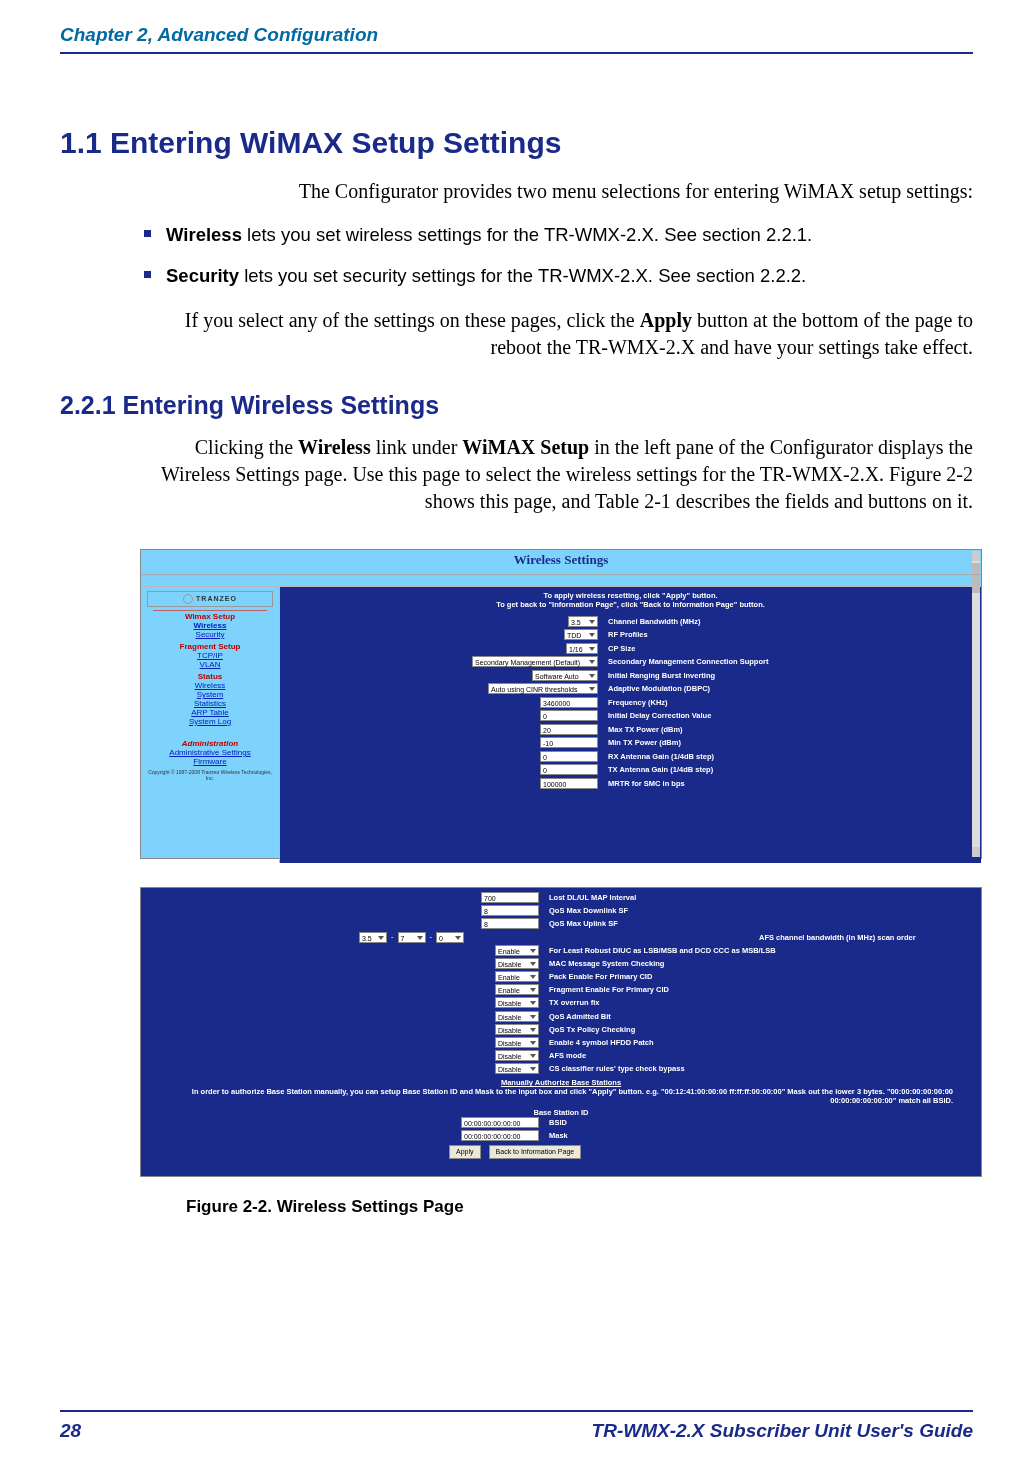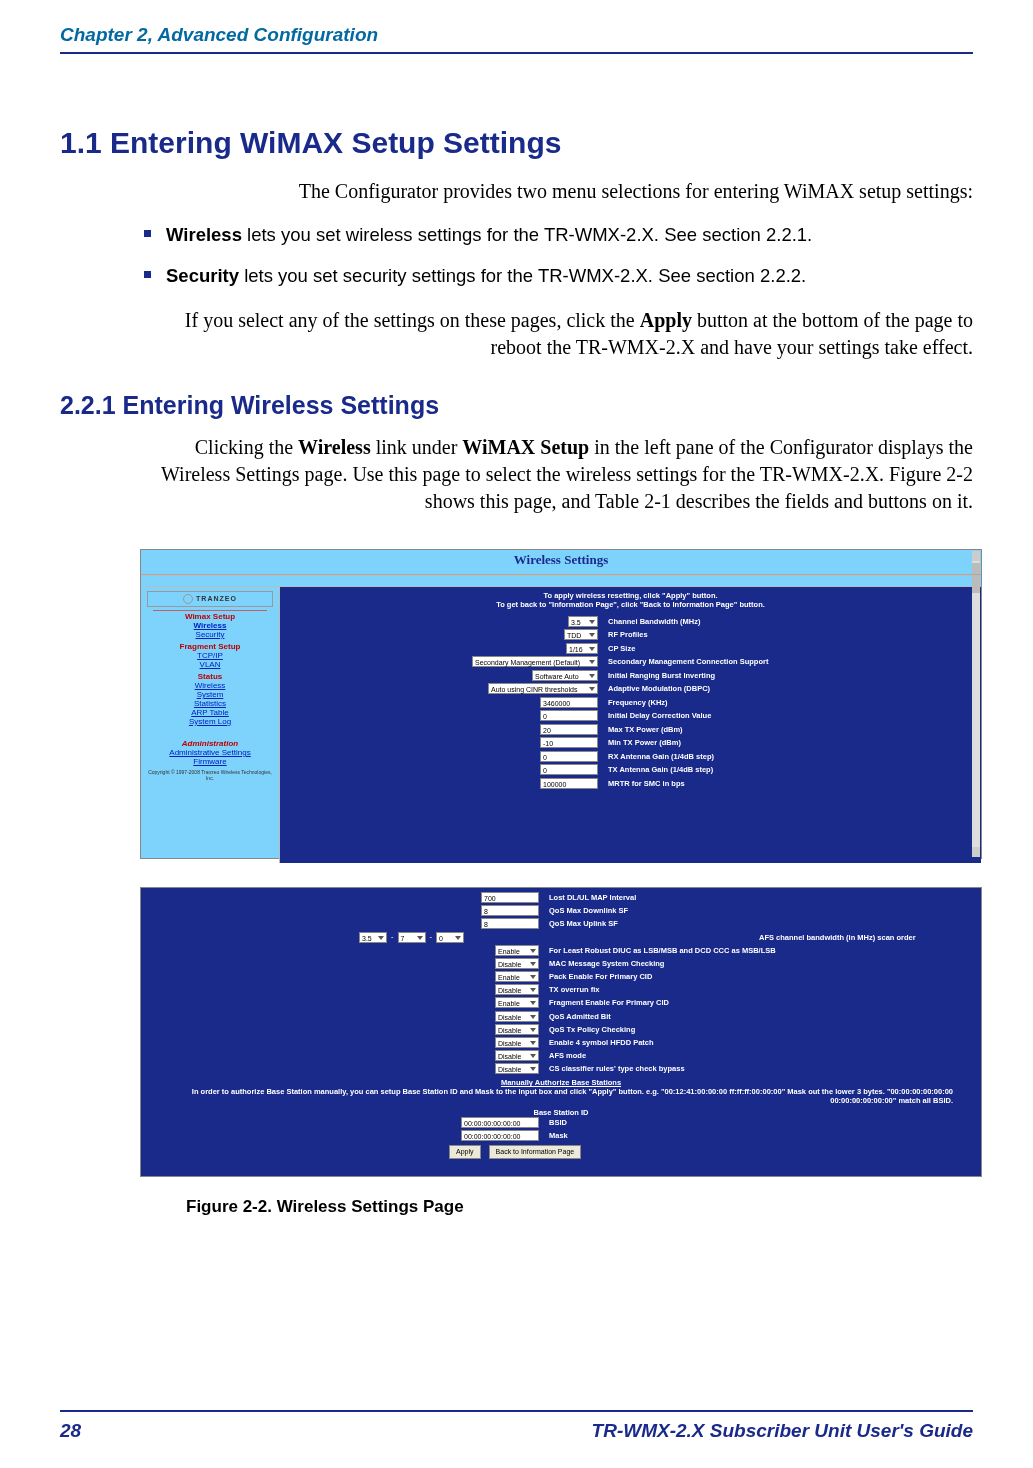--- a/index.html
+++ b/index.html
@@ -424,29 +424,29 @@
                 <div class="f2-lbl">MAC Message System Checking</div>
               </div>
               <div class="f2-row">
                 <div class="f2-ctrl-col">
                   <span class="mp-ctrl mp-sel" style="width: 44px;">Enable</span>
                 </div>
                 <div class="f2-lbl">Pack Enable For Primary CID</div>
               </div>
               <div class="f2-row">
                 <div class="f2-ctrl-col">
+                  <span class="mp-ctrl mp-sel" style="width: 44px;">Enable</span>
+                </div>
+                <div class="f2-lbl">Fragment Enable For Primary CID</div>
+              </div>
+              <div class="f2-row">
+                <div class="f2-ctrl-col">
                   <span class="mp-ctrl mp-sel" style="width: 44px;">Disable</span>
                 </div>
                 <div class="f2-lbl">TX overrun fix</div>
-              </div>
-              <div class="f2-row">
-                <div class="f2-ctrl-col">
-                  <span class="mp-ctrl mp-sel" style="width: 44px;">Enable</span>
-                </div>
-                <div class="f2-lbl">Fragment Enable For Primary CID</div>
               </div>
               <div class="f2-row">
                 <div class="f2-ctrl-col">
                   <span class="mp-ctrl mp-sel" style="width: 44px;">Disable</span>
                 </div>
                 <div class="f2-lbl">QoS Admitted Bit</div>
               </div>
               <div class="f2-row">
                 <div class="f2-ctrl-col">
                   <span class="mp-ctrl mp-sel" style="width: 44px;">Disable</span>

